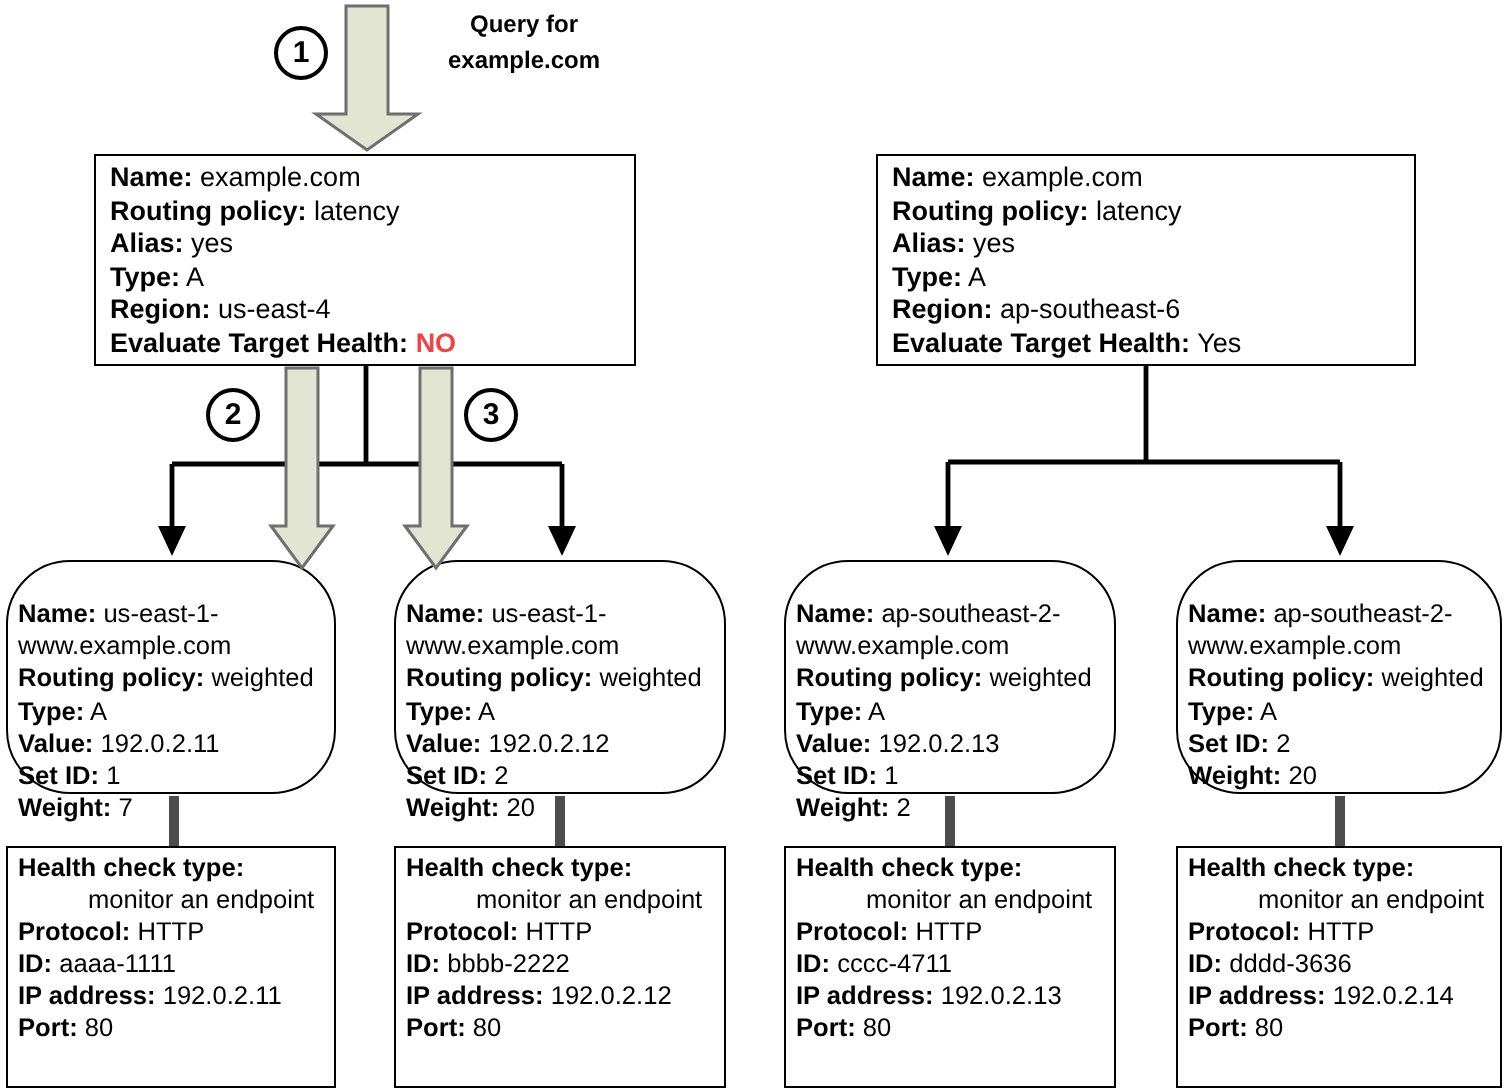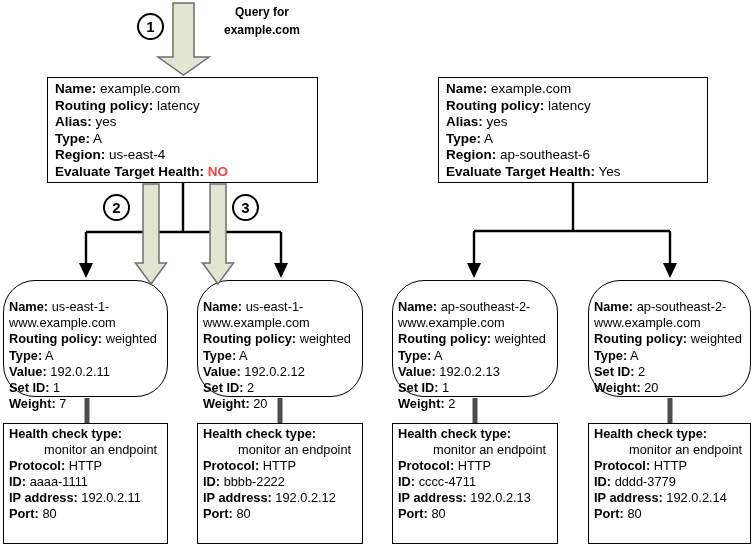--- a/index.html
+++ b/index.html
@@ -115,21 +115,21 @@
     <div class="ln"><b>ID:</b> <span>cccc-4711</span></div>
     <div class="ln"><b>IP address:</b> <span>192.0.2.13</span></div>
     <div class="ln"><b>Port:</b> <span>80</span></div>
     <div class="status passed">Passed</div>
   </div>
 
   <div class="box hc-box" style="left:588px;top:423px;width:163px;height:121px;">
     <div class="ln"><b>Health check type:</b></div>
     <div class="ln indent"><span>monitor an endpoint</span></div>
     <div class="ln"><b>Protocol:</b> <span>HTTP</span></div>
-    <div class="ln"><b>ID:</b> <span>dddd-3779</span></div>
+    <div class="ln"><b>ID:</b> <span>dddd-3636</span></div>
     <div class="ln"><b>IP address:</b> <span>192.0.2.14</span></div>
     <div class="ln"><b>Port:</b> <span>80</span></div>
     <div class="status passed">Passed</div>
   </div>
 
   <svg class="links" width="756" height="546" viewBox="0 0 756 546">
 
     <path d="M183,183 V232 M86,232 H281 M86,232 V264 M281,232 V264" stroke="#000000" stroke-width="2.4" fill="none"></path>
     <polygon points="79,263 93,263 86,278" fill="#000000"></polygon>
     <polygon points="274,263 288,263 281,278" fill="#000000"></polygon>

